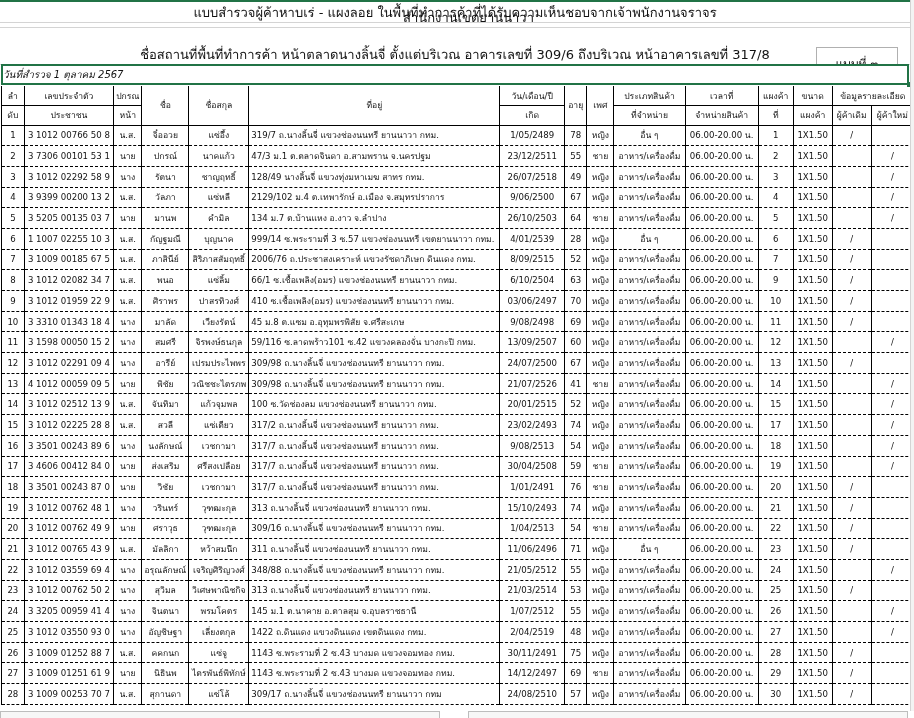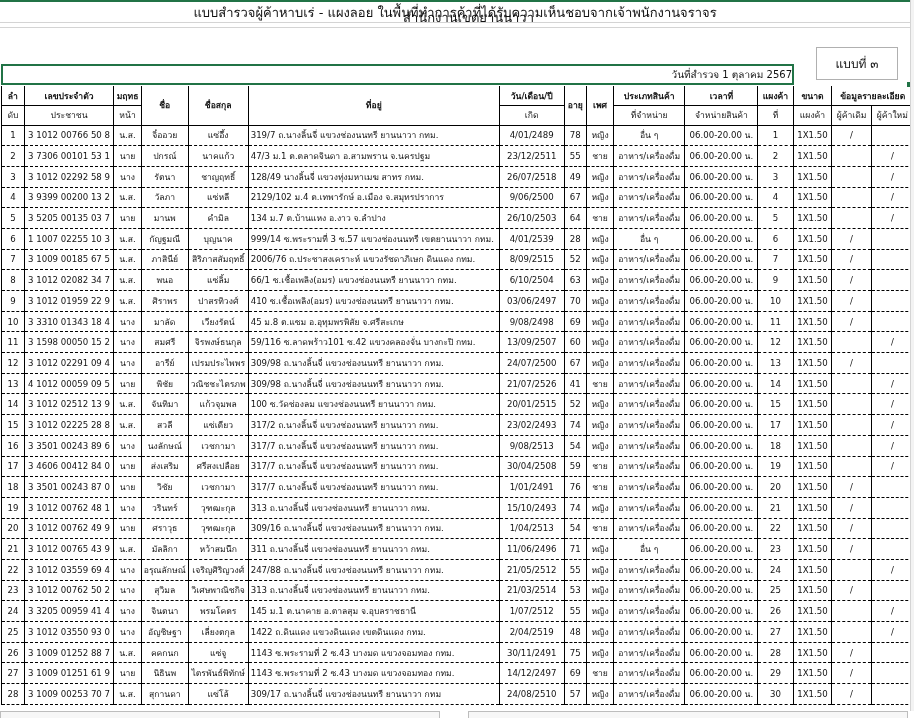--- a/index.html
+++ b/index.html
@@ -7,45 +7,48 @@
          font-family: "DejaVu Sans", "Liberation Sans", sans-serif; color: #111; }
   .sheet { position: absolute; left: 0; top: 0; width: 914px; height: 718px; }
   .topbar { position: absolute; left: 0; top: 0; width: 914px; height: 2px; background: #217346; }
   .title-row { position: absolute; left: 0; width: 910px; height: 21px; border-bottom: 1px solid #d4d4d4;
                font-size: 13px; display: flex; align-items: flex-start; justify-content: center; box-sizing: border-box; }
   .r1 { top: 2px; }
   .r2 { top: 7px; padding-left: 27px; }
   .r3 { top: 44px; }
   .form-box { position: absolute; left: 816px; top: 7px; width: 80px; height: 31px; border: 1px solid #b0b0b0;
               background: #fff; font-size: 12px; display: flex; align-items: center; justify-content: center; margin-top: 40px; }
-  .date-row { position: absolute; left: 1px; top: 64px; width: 793px; height: 21px; border: 2px solid #217346;
-              box-sizing: border-box; font-size: 10px; display: flex; align-items: center; justify-content: flex-end; background:#fff; }
+  .date-row { position: absolute; left: 1px; top: 64px; width: 908px; height: 21px; border: 2px solid #217346;
+              box-sizing: border-box; font-size: 10px; display: flex; align-items: center; justify-content: flex-start; background:#fff;font-style:italic; }
   .sel-handle { position: absolute; left: 907px; top: 82px; width: 5px; height: 5px; background: #217346; }
   table.grid { position: absolute; left: 1px; top: 86px; border-collapse: collapse; table-layout: fixed; font-size: 8.6px; }
   table.grid td, table.grid th { border-left: 1px solid #000; border-right: 1px solid #000; padding: 0 2px;
              white-space: nowrap; overflow: hidden; text-align: center; font-weight: normal; box-sizing: border-box; }
   table.grid thead th { height: 19.5px; border-top: 1px solid #7f1d1d; border-bottom: 1px solid #000; }
-  table.grid thead tr:first-child th { border-top: none; font-weight: bold; }
+  table.grid thead tr:first-child th { border-top: none; }
   table.grid tbody td { height: 20.7px; border-bottom: 1px dashed #000; }
   table.grid td.addr { text-align: left; }
   .right-edge { position: absolute; left: 910px; top: 0; width: 4px; height: 718px; background: #f3f3f3; border-left:1px solid #d4d4d4; }
   .bottom-overlay { position: absolute; left: 0; top: 711px; width: 914px; height: 7px; background: #fff; }
   .bo-seg { position: absolute; top: 711px; height: 7px; border: 1px solid #bdbdbd; border-bottom: none; background:#f7f7f7; box-sizing: border-box; }
 </style>
 </head>
 <body>
 
 <div class="sheet">
   <div class="topbar"></div>
 
   <div class="title-row r1">
     <span>แบบสำรวจผู้ค้าหาบเร่ - แผงลอย ในพื้นที่ทำการค้าที่ได้รับความเห็นชอบจากเจ้าพนักงานจราจร</span>
   </div>
   <div class="title-row r2">
     <span>สำนักงานเขตยานนาวา</span>
+  </div>
+  <div class="title-row r3">
+    <span>ชื่อสถานที่พื้นที่ทำการค้า หน้าตลาดนางลิ้นจี่  ตั้งแต่บริเวณ อาคารเลขที่ 309/6  ถึงบริเวณ หน้าอาคารเลขที่ 317/8</span>
   </div>
 
   <div class="form-box">
     <span>แบบที่ ๓</span>
   </div>
 
   <div class="date-row">
     <span>วันที่สำรวจ 1 ตุลาคม 2567</span>
   </div>
   <div class="sel-handle"></div>
@@ -65,21 +68,21 @@
         <col style="width:76px">
         <col style="width:38px">
       <col style="width:41px">
         <col style="width:42px">
         <col style="width:46px">
     </colgroup>
     <thead>
       <tr>
         <th>ลำ</th>
         <th>เลขประจำตัว</th>
-        <th>มฤทธ</th>
+        <th>ปกรณ</th>
         <th rowspan="2">ชื่อ</th>
         <th rowspan="2">ชื่อสกุล</th>
         <th rowspan="2">ที่อยู่</th>
         <th>วัน/เดือน/ปี</th>
         <th rowspan="2">อายุ</th>
         <th rowspan="2">เพศ</th>
         <th>ประเภทสินค้า</th>
         <th>เวลาที่</th>
         <th>แผงค้า</th>
         <th>ขนาด</th>
@@ -99,21 +102,21 @@
       </tr>
     </thead>
     <tbody id="rows">
         <tr>
           <td>1</td>
           <td>3 1012 00766 50 8</td>
           <td>น.ส.</td>
           <td>จิ๋ออวย</td>
           <td>แซ่อึ้ง</td>
           <td class="addr">319/7 ถ.นางลิ้นจี่ แขวงช่องนนทรี ยานนาวา กทม.</td>
-          <td>4/01/2489</td>
+          <td>1/05/2489</td>
           <td>78</td>
           <td>หญิง</td>
           <td>อื่น ๆ</td>
           <td>06.00-20.00 น.</td>
           <td>1</td>
           <td>1X1.50</td>
           <td>/</td>
           <td></td>
         </tr>
         <tr>
@@ -455,21 +458,21 @@
           <td>1X1.50</td>
           <td>/</td>
           <td></td>
         </tr>
         <tr>
           <td>22</td>
           <td>3 1012 03559 69 4</td>
           <td>นาง</td>
           <td>อรุณลักษณ์</td>
           <td>เจริญศิริญวงศ์</td>
-          <td class="addr">247/88 ถ.นางลิ้นจี่ แขวงช่องนนทรี ยานนาวา กทม.</td>
+          <td class="addr">348/88 ถ.นางลิ้นจี่ แขวงช่องนนทรี ยานนาวา กทม.</td>
           <td>21/05/2512</td>
           <td>55</td>
           <td>หญิง</td>
           <td>อาหาร/เครื่องดื่ม</td>
           <td>06.00-20.00 น.</td>
           <td>24</td>
           <td>1X1.50</td>
           <td></td>
           <td>/</td>
         </tr>

